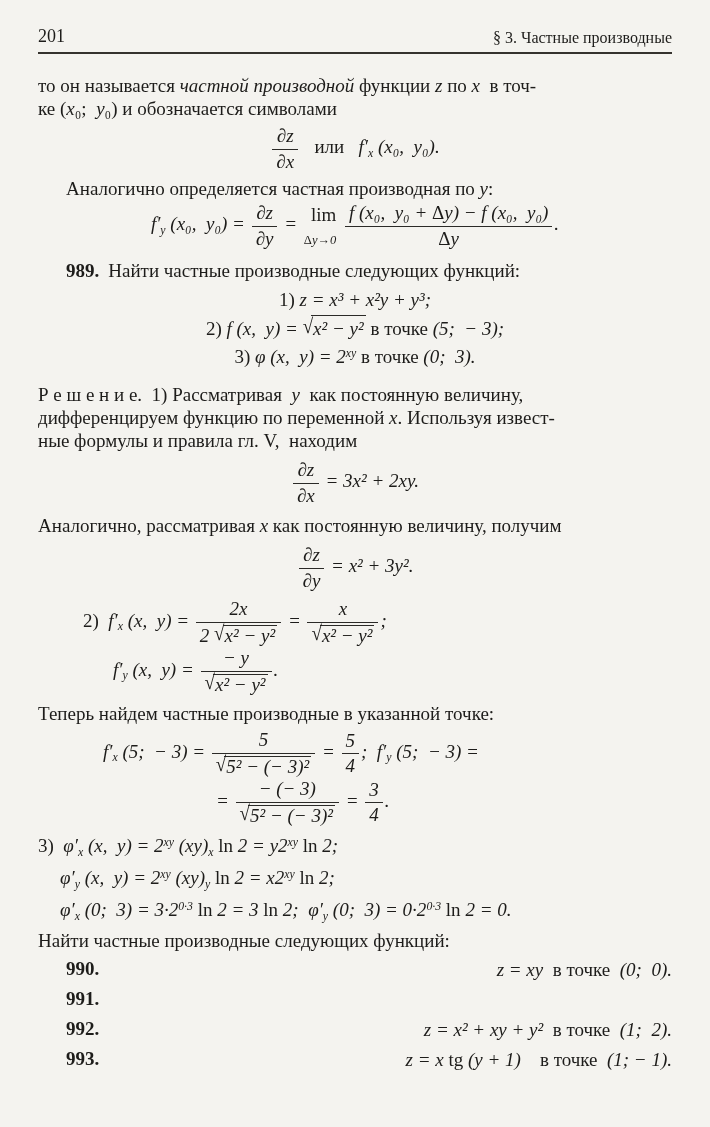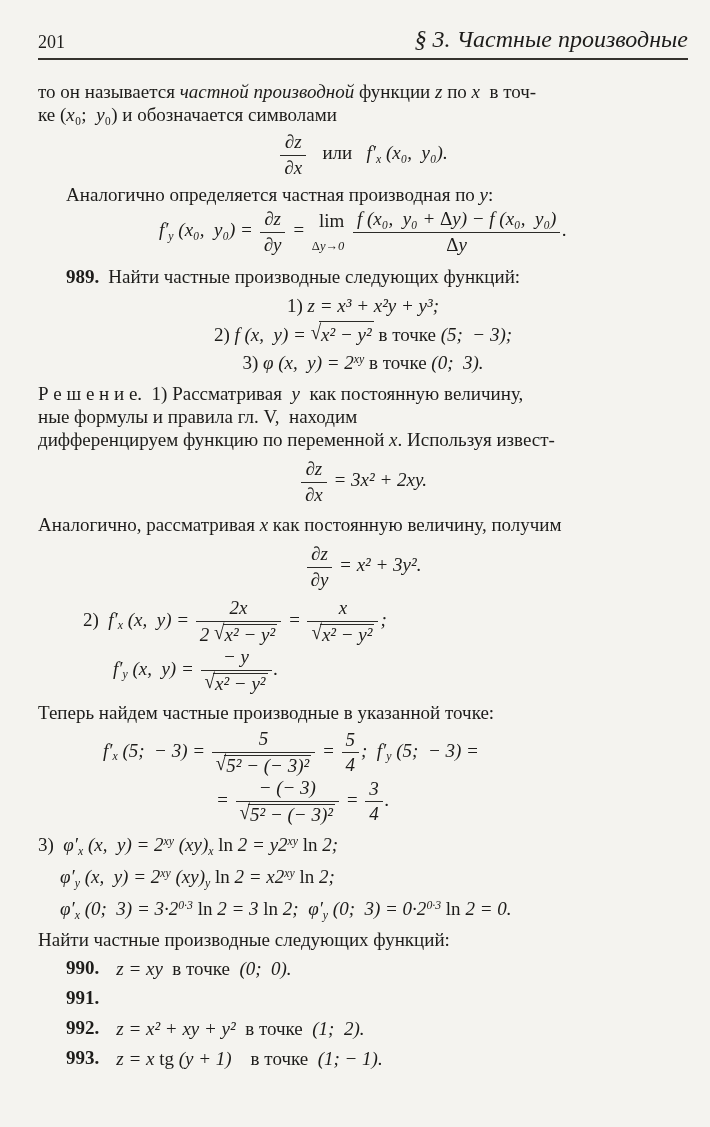--- a/index.html
+++ b/index.html
@@ -1,22 +1,22 @@
 <!DOCTYPE html>
 <html><head>
 <meta charset="utf-8">
 <style>
   html,body{margin:0;padding:0;}
   body{width:710px;height:1127px;background:#f4f3ef;overflow:hidden;}
-  .page{box-sizing:border-box;width:710px;height:1127px;padding:26px 22px 0 38px;
+  .page{box-sizing:border-box;width:710px;height:1127px;padding:26px 38px 0 38px;
         color:#1d1c1a;font-family:"Liberation Serif","DejaVu Serif",serif;font-size:19px;}
   .hdr{display:flex;justify-content:space-between;align-items:flex-end;
        border-bottom:2px solid #35322e;padding-bottom:5px;margin-bottom:20px;}
   .pageno{font-size:18px;}
-  .sect{font-style:italic;font-size:24px;}
+  .sect{font-size:16px;}
   .tline{white-space:pre-wrap;line-height:23px;font-style:normal;}
   .indent{padding-left:28px;}
   .fline{white-space:pre-wrap;font-style:italic;line-height:25px;margin-left:8px;}
   .center{text-align:center;}
   .it{font-style:italic;}
   .rm{font-style:normal;}
   sup,sub{font-size:0.62em;line-height:0;}
   sup{vertical-align:0.55em;}
   sub{vertical-align:-0.3em;}
   .frac{display:inline-block;vertical-align:middle;text-align:center;margin:0 2px;line-height:1.08;}
@@ -28,31 +28,31 @@
   .sqrt{display:inline-block;white-space:nowrap;}
   .sqrt>.radical{font-style:normal;display:inline-block;position:relative;top:-1px;margin-right:-2px;transform:scaleY(1.12);transform-origin:bottom;}
   .sqrt>.radicand{display:inline-block;border-top:1.3px solid #2b2a27;padding:0 2px 0 2px;}
   .prow{display:flex;align-items:center;line-height:26px;}
   .pnum{font-weight:bold;margin-right:9px;white-space:pre;}
   .ptext{white-space:pre-wrap;}
   .f1{margin:6px 0 5px;}
   .f2{margin:3px 0 9px;}
   .p989{margin-top:6px;padding-left:28px;}
   .items .fline{margin:3px 0;}
-  .sol{margin-top:7px;}
+  .sol{margin-top:14px;}
   .f3{margin:8px 0;}
   .f4{margin:8px 0;}
   .f5{margin:5px 0 2px 45px;}
   .f6{margin:2px 0 7px 75px;}
   .f7{margin:5px 0 2px 65px;}
   .f8{margin:2px 0 7px 178px;}
   .c3a{margin:5px 0 0 0;}
   .c3b{margin:7px 0 0 22px;}
   .c3c{margin:7px 0 0 22px;}
-  .plist .prow{margin:4px 0;padding-left:28px;}
+  .plist .prow{margin:4px 0;padding-left:28px;justify-content:space-between;}
 </style>
 </head>
 <body>
 
 <div class="page">
 
   <header class="hdr">
     <span class="pageno">201</span>
     <span class="sect">§ 3. Частные производные</span>
   </header>
@@ -74,22 +74,22 @@
     </div>
 
     <div class="items">
       <div class="fline center"><span class="rm">1)</span> z = x³ + x²y + y³;</div>
       <div class="fline center"><span class="rm">2)</span> f (x,  y) = <span class="sqrt"><span class="radical">√</span><span class="radicand">x² − y²</span></span> <span class="rm">в точке</span> (5;  − 3);</div>
       <div class="fline center"><span class="rm">3)</span> φ (x,  y) = 2<sup>xy</sup> <span class="rm">в точке</span> (0;  3).</div>
     </div>
 
     <div class="sol">
       <div class="tline">Р е ш е н и е.  1) Рассматривая  <span class="it">y</span>  как постоянную величину,</div>
+      <div class="tline">дифференцируем функцию по переменной <span class="it">x</span>. Используя извест-</div>
       <div class="tline">ные формулы и правила гл. V,  находим</div>
-      <div class="tline">дифференцируем функцию по переменной <span class="it">x</span>. Используя извест-</div>
 
       <div class="fline center f3"><span class="frac"><span class="num">∂z</span><span class="den">∂x</span></span> = 3x² + 2xy.</div>
 
       <div class="tline">Аналогично, рассматривая <span class="it">x</span> как постоянную величину, получим</div>
 
       <div class="fline center f4"><span class="frac"><span class="num">∂z</span><span class="den">∂y</span></span> = x² + 3y².</div>
 
       <div class="fline f5"><span class="rm">2)</span>  f′<sub>x</sub> (x,  y) = <span class="frac"><span class="num">2x</span><span class="den">2 <span class="sqrt"><span class="radical">√</span><span class="radicand">x² − y²</span></span></span></span> = <span class="frac"><span class="num">x</span><span class="den"><span class="sqrt"><span class="radical">√</span><span class="radicand">x² − y²</span></span></span></span>;</div>
       <div class="fline f6">f′<sub>y</sub> (x,  y) = <span class="frac"><span class="num">− y</span><span class="den"><span class="sqrt"><span class="radical">√</span><span class="radicand">x² − y²</span></span></span></span>.</div>
 

